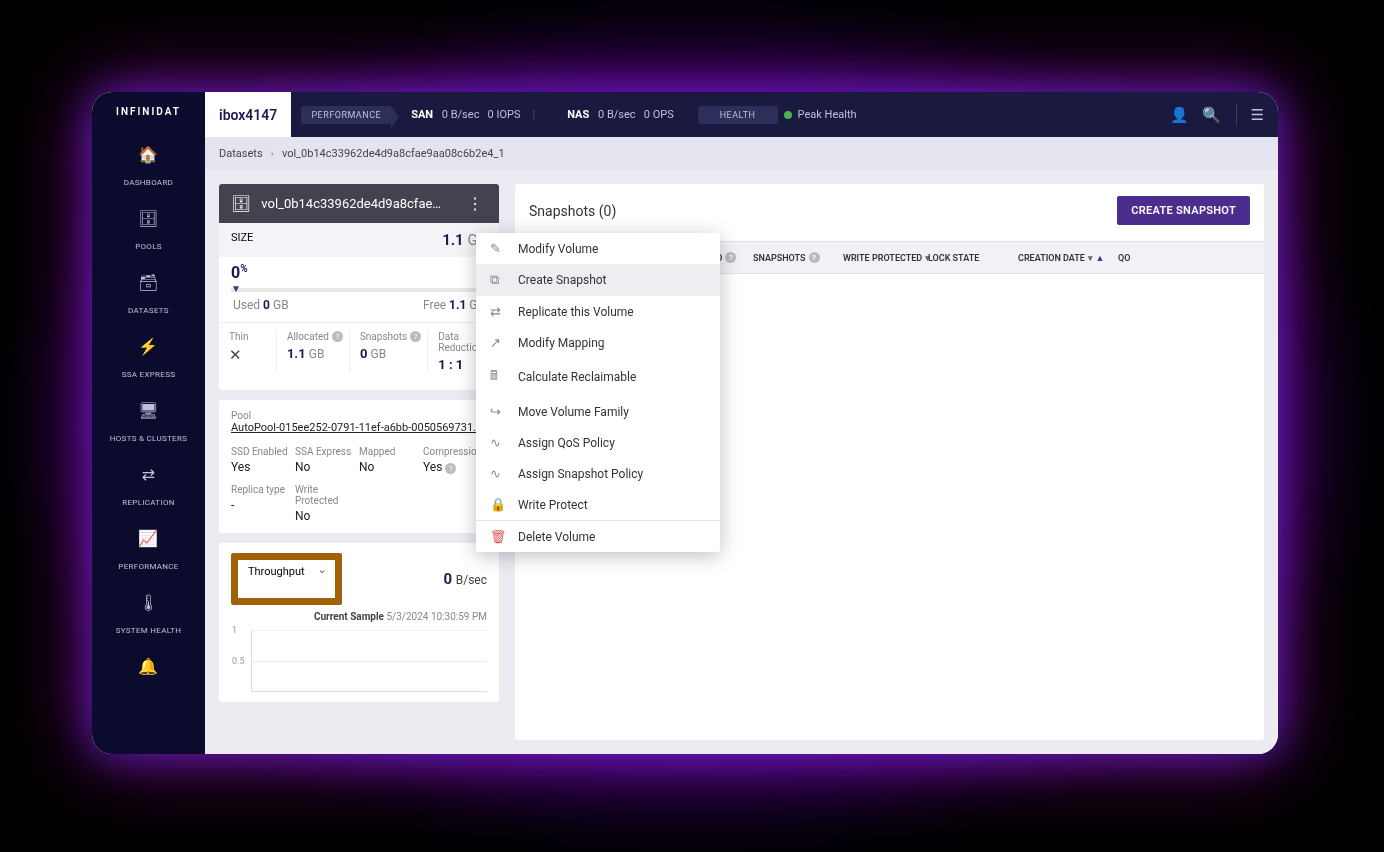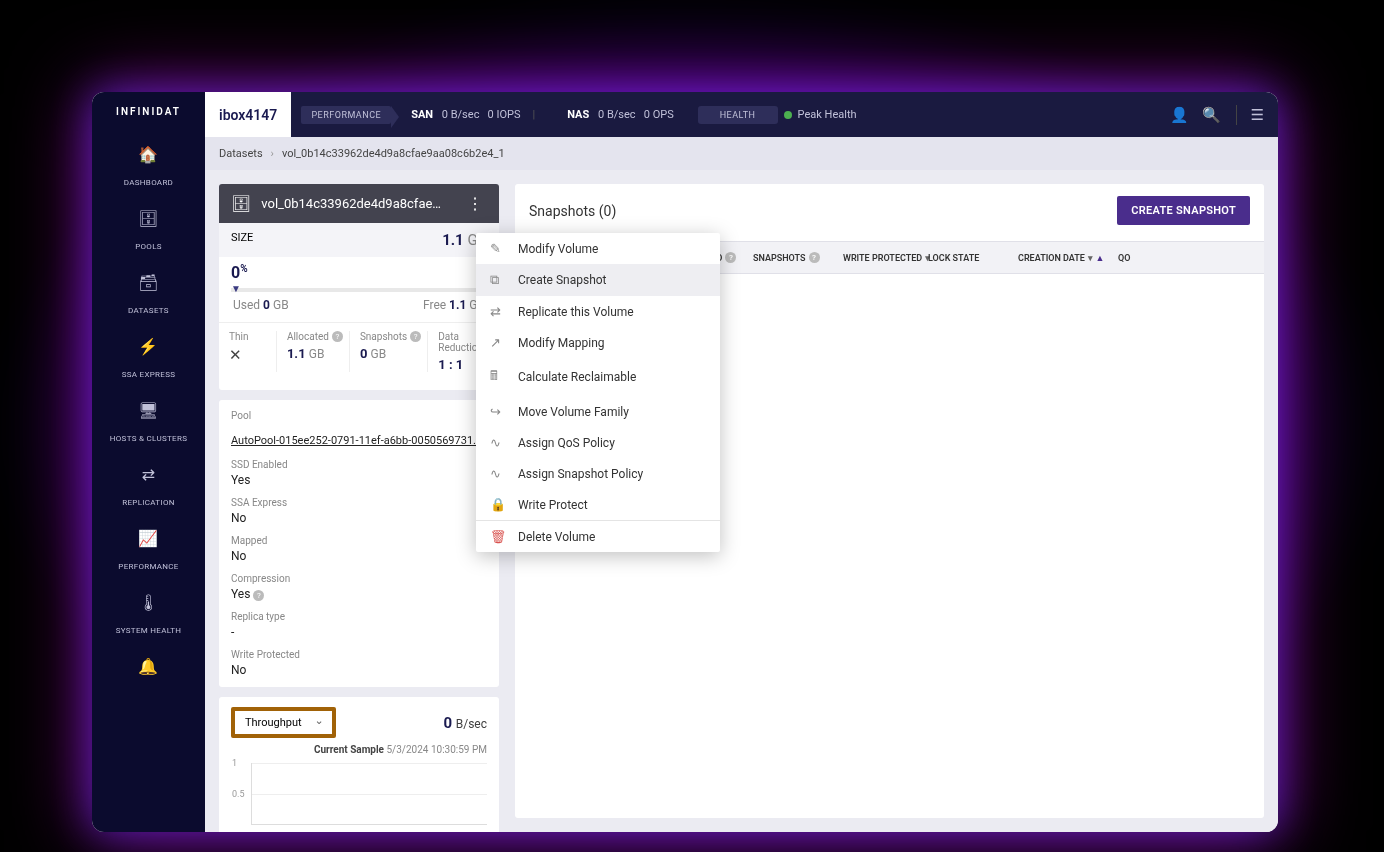--- a/index.html
+++ b/index.html
@@ -1,19 +1,19 @@
 <!DOCTYPE html>
 <html><head>
 <meta charset="utf-8">
 <style>
 * { margin: 0; padding: 0; box-sizing: border-box; font-family: -apple-system, BlinkMacSystemFont, "Segoe UI", Roboto, sans-serif; }
 body { background: #000; overflow: hidden; }
 .outer-glow { position: absolute; inset: 0; background: radial-gradient(ellipse at center, rgba(255,0,255,0.4) 0%, rgba(100,0,255,0.5) 40%, rgba(0,0,0,0) 70%); filter: blur(30px); }
 .container { position: relative; width: 1384px; height: 852px; }
-.app-frame { position: absolute; left: 92px; top: 92px; width: 1186px; height: 740px; background: #fff; border-radius: 12px; overflow: hidden; box-shadow: 0 0 40px rgba(100,50,255,0.6), 0 0 80px rgba(255,0,255,0.5); }
+.app-frame { position: absolute; left: 92px; top: 92px; width: 1186px; height: 662px; background: #fff; border-radius: 20px; overflow: hidden; box-shadow: 0 0 40px rgba(100,50,255,0.6), 0 0 80px rgba(255,0,255,0.5); }
 
 .sidebar { position: absolute; left: 0; top: 0; width: 113px; height: 100%; background: #0b0b2e; color: #fff; display: flex; flex-direction: column; align-items: center; }
 .sidebar-logo { padding: 14px 0 18px; font-size: 10px; letter-spacing: 2px; font-weight: 600; color: #fff; }
 .sidebar-item { width: 100%; padding: 10px 4px; text-align: center; cursor: pointer; }
 .sidebar-item .icon { display: block; margin: 0 auto 6px; font-size: 16px; color: #c0c0d8; }
 .sidebar-item .label { font-size: 8px; color: #c0c0d8; letter-spacing: 0.3px; }
 
 .topbar { position: absolute; left: 113px; top: 0; right: 0; height: 45px; background: #1a1a40; display: flex; align-items: center; color: #c0c0d8; font-size: 11px; }
 .sysname { background: #fff; color: #1a1a50; font-weight: 600; padding: 0 14px; height: 100%; display: flex; align-items: center; font-size: 14px; }
 .perf-badge { background: #2e2e5a; padding: 4px 10px; margin-left: 10px; border-radius: 2px; font-size: 9px; letter-spacing: 0.5px; position: relative; }
@@ -52,29 +52,29 @@
 .stat-row { display: flex; border-top: 1px solid #eee; padding: 8px 10px 18px; gap: 10px; }
 .stat-cell { flex: 1; border-right: 1px solid #eee; padding-right: 6px; }
 .stat-cell:last-child { border-right: none; }
 .stat-cell .lbl { font-size: 10px; color: #888; margin-bottom: 4px; display: flex; align-items: center; gap: 3px; }
 .stat-cell .val { font-size: 13px; font-weight: 700; color: #1a1a50; }
 .stat-cell .val .unit { font-weight: 400; color: #888; font-size: 12px; }
 .stat-cell .xicon { font-size: 15px; color: #444; }
 .help-icon { display: inline-block; width: 11px; height: 11px; border-radius: 50%; background: #bbb; color: #fff; font-size: 8px; text-align: center; line-height: 11px; }
 
 .info-card { background: #fff; border-radius: 3px; padding: 10px 12px; }
-.info-card .lbl { font-size: 10px; color: #888; margin-bottom: 13px; }
+.info-card .lbl { font-size: 10px; color: #888; margin-bottom: 0; }
 .info-card .pool-link { font-size: 11px; color: #222; text-decoration: underline; white-space: nowrap; overflow: hidden; text-overflow: ellipsis; cursor: pointer; }
-.info-grid { display: grid; grid-template-columns: 1fr; row-gap: 10px; margin-top: 12px; }
+.info-grid { display: grid; grid-template-columns: 1fr 1fr 1fr 1fr; row-gap: 10px; margin-top: 12px; }
 .info-grid .cell .lbl { font-size: 10px; color: #888; margin-bottom: 3px; }
 .info-grid .cell .val { font-size: 12px; color: #222; }
 
 .chart-card { background: #fff; border-radius: 3px; padding: 10px 12px; }
 .chart-head { display: flex; justify-content: space-between; align-items: center; }
-.metric-select { border: 4px solid #a16207; padding: 5px 30px 5px 10px; font-size: 11px; background: #fff; position: relative; cursor: pointer; border-radius: 2px; }
+.metric-select { border: 7px solid #a16207; padding: 5px 30px 20px 10px; font-size: 11px; background: #fff; position: relative; cursor: pointer; border-radius: 2px; }
 .metric-select::after { content: '⌄'; position: absolute; right: 8px; top: 3px; color: #666; }
 .chart-val { font-weight: 700; color: #1a1a50; font-size: 15px; }
 .chart-val .unit { font-weight: 400; color: #404040; font-size: 12px; }
 .chart-sample { font-size: 10px; color: #888; text-align: right; margin-top: 6px; }
 .chart-sample b { color: #444; }
 .chart-grid { margin-top: 8px; height: 62px; border-left: 1px solid #ddd; border-bottom: 1px solid #ddd; position: relative; margin-left: 20px; }
 .chart-grid .gline { position: absolute; left: 0; right: 0; border-top: 1px solid #eee; }
 .chart-grid .ylab { position: absolute; left: -20px; font-size: 9px; color: #999; transform: translateY(-50%); }
 
 .right-panel { flex: 1; background: #fff; border-radius: 3px; display: flex; flex-direction: column; overflow: hidden; }

